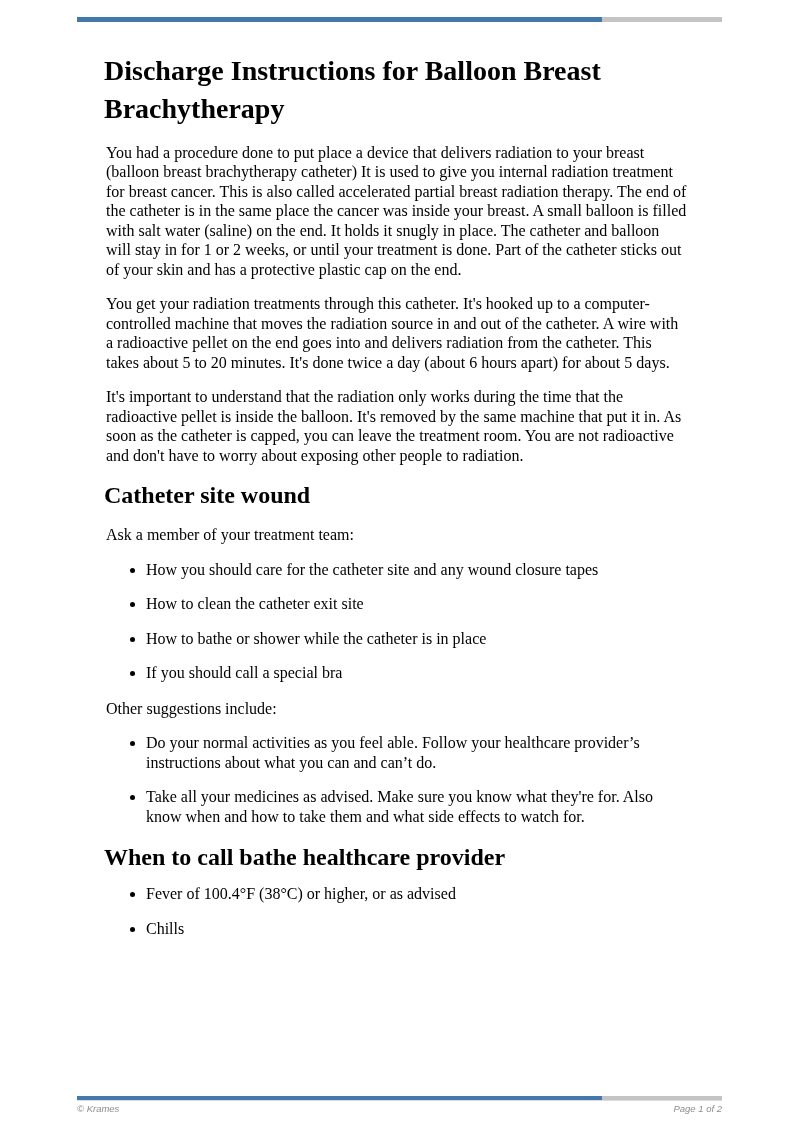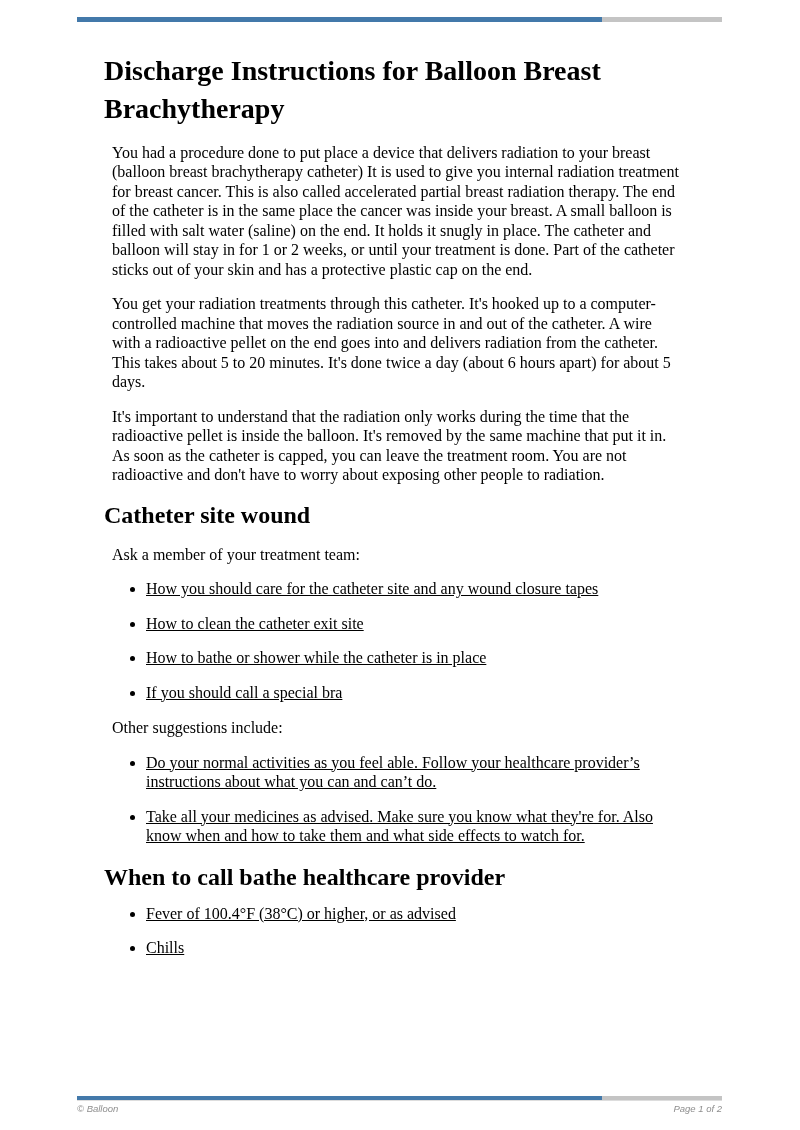--- a/index.html
+++ b/index.html
@@ -45,26 +45,25 @@
   }
   h2 {
     font-size: 24px;
     line-height: 1.25;
     font-weight: bold;
     margin: 8px 0 6px 0;
   }
   p {
     font-size: 16px;
     line-height: 19.5px;
-    margin: 15px 8px;
+    margin: 15px 2px;
   }
   ul {
     margin: 12px 0 16px 0;
     padding-left: 42px;
-    text-decoration: underline;
   }
   li {
     font-size: 16px;
     line-height: 19.5px;
     margin-bottom: 15px;
   }
   li:last-child { margin-bottom: 0; }
 
   
   .footer-row {
@@ -126,17 +125,17 @@
     </section>
 
   </div>
 
   <div class="rule rule-bottom">
     <span class="seg-blue"></span>
     <span class="seg-gray"></span>
   </div>
 
   <div class="footer-row">
-    <span>© Balloon</span>
+    <span>© Krames</span>
     <span>Page 1 of 2</span>
   </div>
 
 </div>
 
 </body></html>

